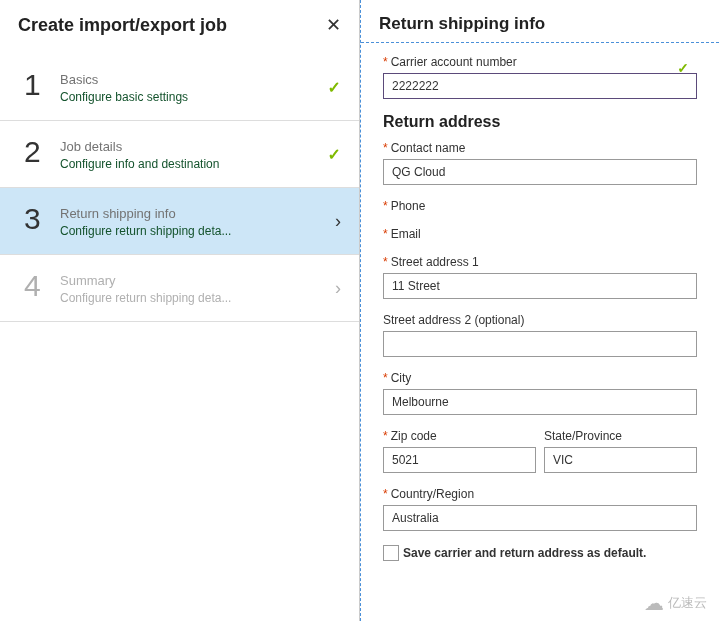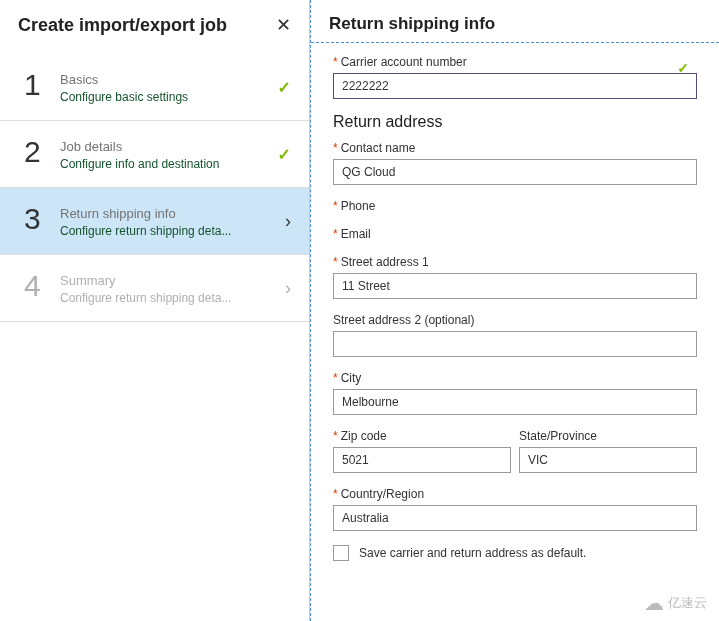--- a/index.html
+++ b/index.html
@@ -1,17 +1,17 @@
 <!DOCTYPE html>
 <html><head>
   <meta charset="utf-8">
   <style>
     * { box-sizing: border-box; margin: 0; padding: 0; font-family: 'Segoe UI', Arial, sans-serif; }
     body { width: 719px; height: 621px; background: #fff; display: flex; overflow: hidden; }
-    .left-panel { width: 310px; border-right: 1px solid #ccc; display: flex; flex-direction: column; }
+    .left-panel { width: 360px; border-right: 1px solid #ccc; display: flex; flex-direction: column; }
     .left-header { display: flex; justify-content: space-between; align-items: center; padding: 14px 18px 10px 18px; }
     .left-title { font-size: 18px; font-weight: 600; color: #222; }
     .close-btn { font-size: 18px; color: #333; cursor: pointer; }
     .step-list { padding: 8px 0 0 0; }
     .step-item { display: flex; align-items: flex-start; padding: 16px 16px 16px 24px; border-bottom: 1px solid #ddd; position: relative; }
     .step-item.current { background: #cde6f7; }
     .step-item.disabled .step-num, .step-item.disabled .step-title, .step-item.disabled .step-sub { color: #b0b0b0; }
     .step-num { font-size: 30px; font-weight: 300; color: #333; width: 36px; flex-shrink: 0; line-height: 1; }
     .step-text { flex: 1; padding-top: 2px; }
     .step-title { font-size: 13px; color: #737373; margin-bottom: 3px; }
@@ -24,24 +24,24 @@
     .right-panel { flex: 1; border-left: 1px dashed #4a90d9; display: flex; flex-direction: column; }
     .right-header { padding: 14px 18px 8px 18px; border-bottom: 1px dashed #4a90d9; }
     .right-title { font-size: 17px; font-weight: 600; color: #222; }
     .right-body { padding: 12px 22px; }
     .field-label { font-size: 12px; color: #333; margin-bottom: 4px; display: block; }
     .req { color: #d83b01; margin-right: 3px; }
     .field-input { width: 100%; height: 26px; border: 1px solid #999; padding: 12px 8px; font-size: 12px; color: #333; }
     .field-input.valid { border: 1px solid #5b4a7a; padding-right: 28px; }
     .field-wrap { position: relative; margin-bottom: 14px; }
     .field-check { position: absolute; right: 8px; top: 5px; color: #7fba00; font-size: 14px; font-weight: bold; }
-    .section-h { font-size: 16px; font-weight: 400; color: #222; margin: 6px 0 10px 0; }
+    .section-h { font-size: 16px; font-weight: 700; color: #222; margin: 6px 0 10px 0; }
     .row { display: flex; gap: 8px; }
     .row .field-wrap { flex: 1; }
-    .checkbox-row { display: flex; align-items: center; gap: 10px; margin-top: 6px; }
+    .checkbox-row { display: flex; align-items: center; gap: 4px; margin-top: 6px; font-weight: bold; }
     .checkbox { width: 16px; height: 16px; border: 1px solid #999; background: #fff; }
     .cb-label { font-size: 12px; color: #333; }
     .watermark { position: fixed; right: 12px; bottom: 6px; font-size: 13px; color: #bbb; display: flex; align-items: center; gap: 4px; }
     .wm-icon { font-size: 20px; }
   </style>
 </head>
 <body>
 
 <div class="left-panel">
   <div class="left-header">

